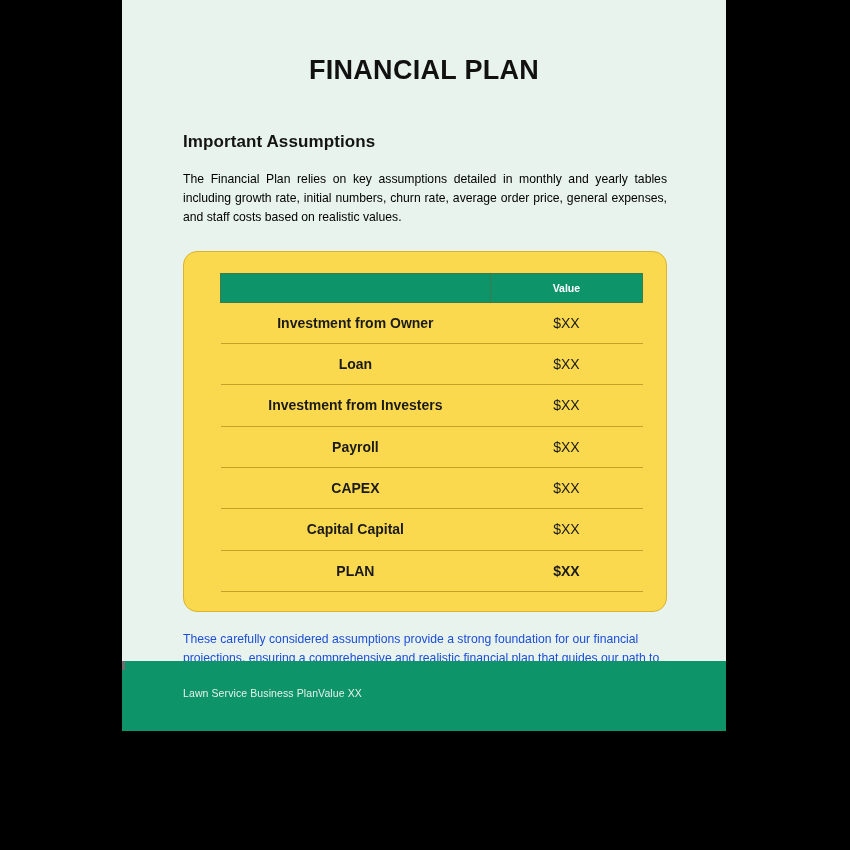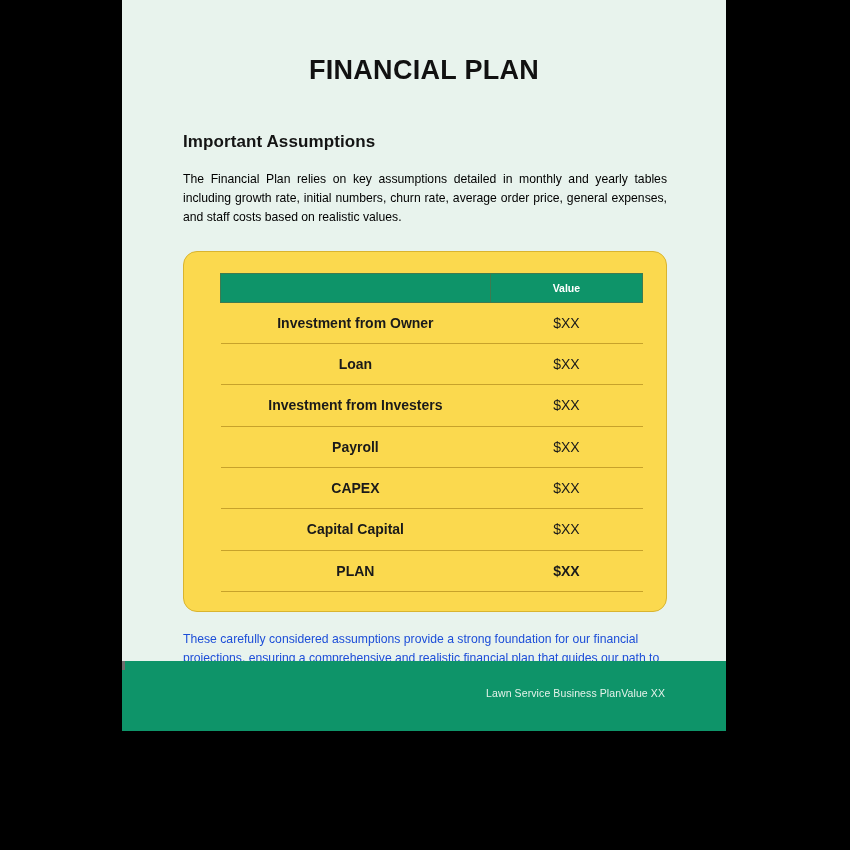--- a/index.html
+++ b/index.html
@@ -139,21 +139,21 @@
     height: 70px;
     background: #0E9469;
     box-sizing: border-box;
   }
   .footer-inner {
     position: absolute;
     left: 61px;
     right: 61px;
     top: 26px;
     display: flex;
-    justify-content: flex-end;
+    justify-content: flex-start;
     align-items: center;
   }
   .footer-text {
     font-size: 10.5px;
     color: #E4F2EA;
     letter-spacing: 0.1px;
   }
   .footer-page {
     font-size: 10.5px;
     color: #E4F2EA;

